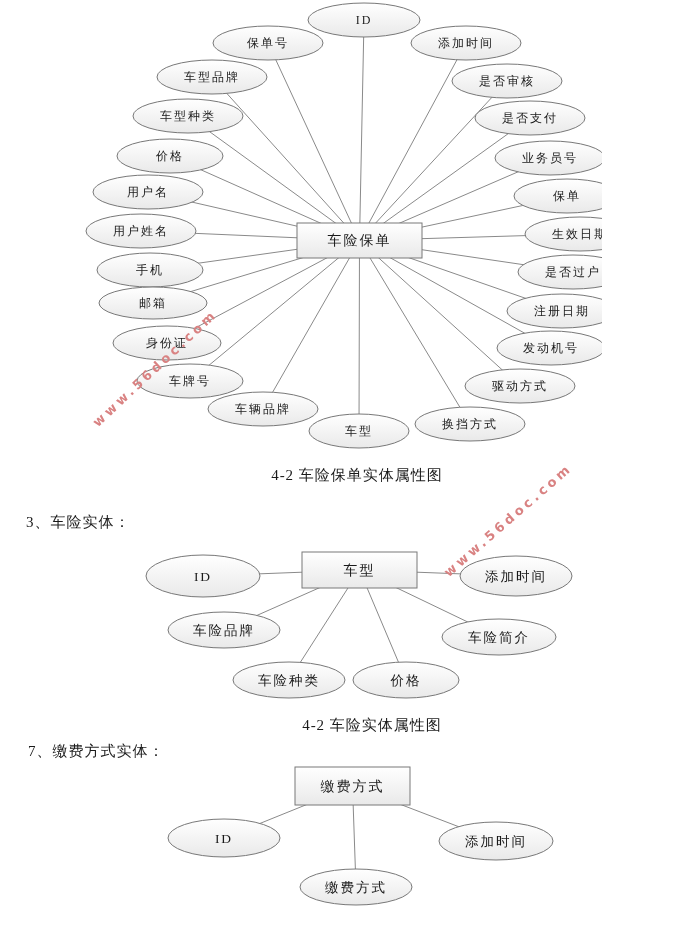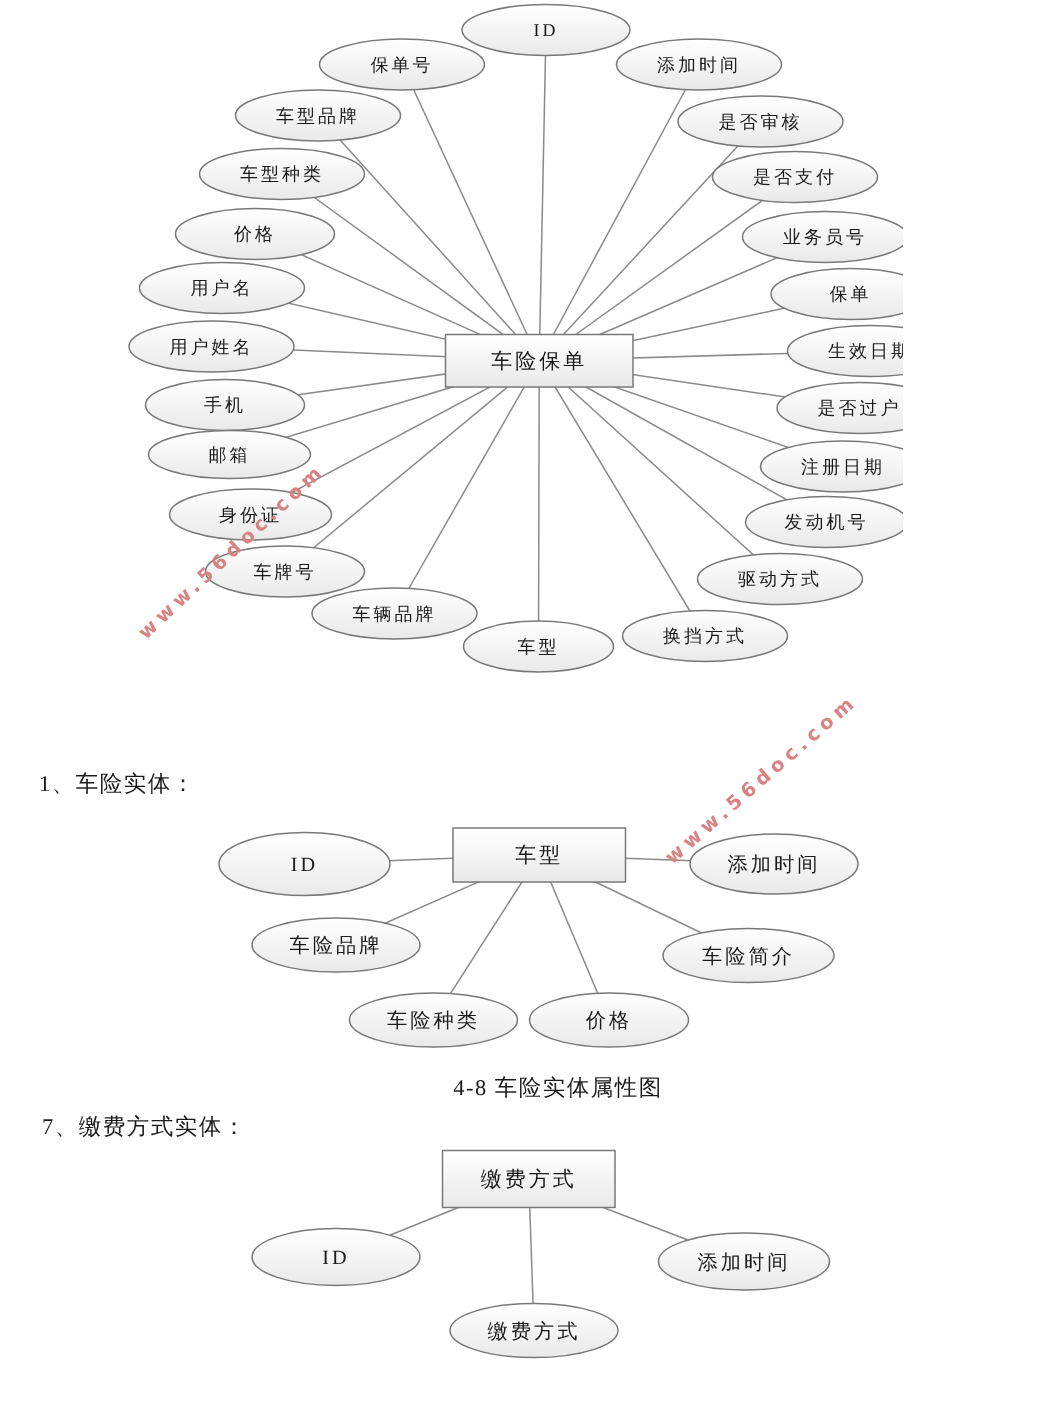--- a/index.html
+++ b/index.html
@@ -141,24 +141,25 @@
         <text x="224" y="838" dy="0.35em" text-anchor="middle" class="albl" fill="#1a1a1a">ID</text>
         <ellipse cx="496" cy="841" rx="57" ry="19" fill="url(#cellgrad)" stroke="#787878" stroke-width="1"></ellipse>
         <text x="496" y="841" dy="0.35em" text-anchor="middle" class="albl" fill="#1a1a1a">添加时间</text>
         <ellipse cx="356" cy="887" rx="56" ry="18" fill="url(#cellgrad)" stroke="#787878" stroke-width="1"></ellipse>
         <text x="356" y="887" dy="0.35em" text-anchor="middle" class="albl" fill="#1a1a1a">缴费方式</text>
         <rect x="295" y="767" width="115" height="38" fill="url(#cellgrad)" stroke="#787878" stroke-width="1"></rect>
         <text x="352.5" y="786" dy="0.35em" text-anchor="middle" class="elbl" fill="#1a1a1a">缴费方式</text>
       </g>
     </svg>
 
+  <div class="caption" style="left:357px;top:466px;">4-2 车险保单实体属性图</div>
 
-  <div class="heading" style="left:26px;top:513px;">1、车险实体：</div>
+  <div class="heading" style="left:26px;top:513px;">3、车险实体：</div>
 
-  <div class="caption" style="left:372px;top:716px;">4-8 车险实体属性图</div>
+  <div class="caption" style="left:372px;top:716px;">4-2 车险实体属性图</div>
 
   <div class="heading" style="left:28px;top:742px;">7、缴费方式实体：</div>
 
 
   <div class="watermark" style="left: 155px; top: 368px; color: rgb(217, 130, 130);">www.56doc.com</div>
 
   <div class="watermark" style="left: 508px; top: 520px; transform: translate(-50%, -50%) rotate(-41deg); color: rgb(217, 130, 130);">www.56doc.com</div>
 
   <div class="watermark" style="left: 729px; top: 833px; transform: translate(-50%, -50%) rotate(-45deg); color: rgb(217, 130, 130);">www.56doc.com</div>
 

